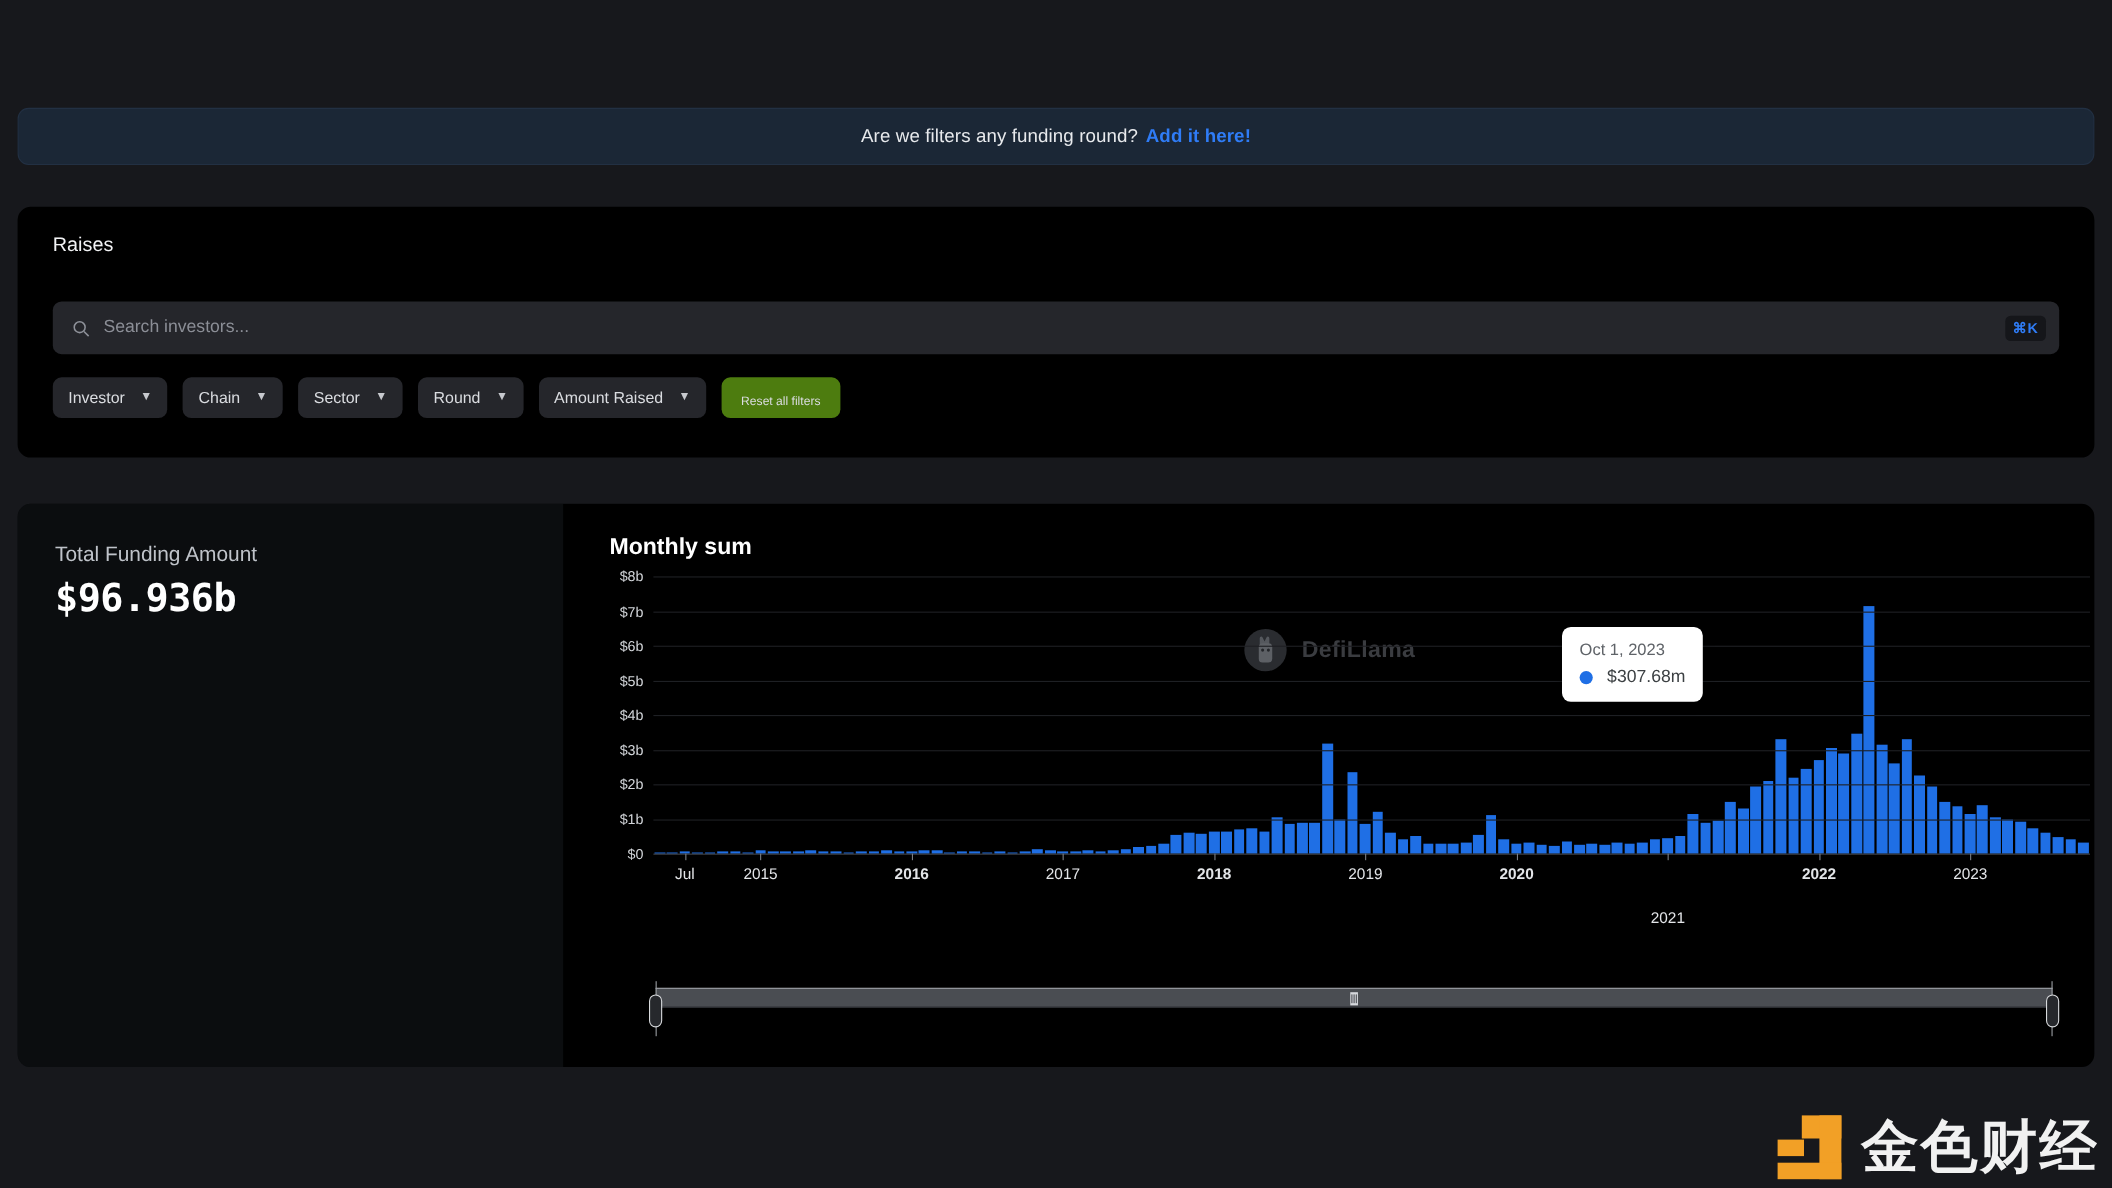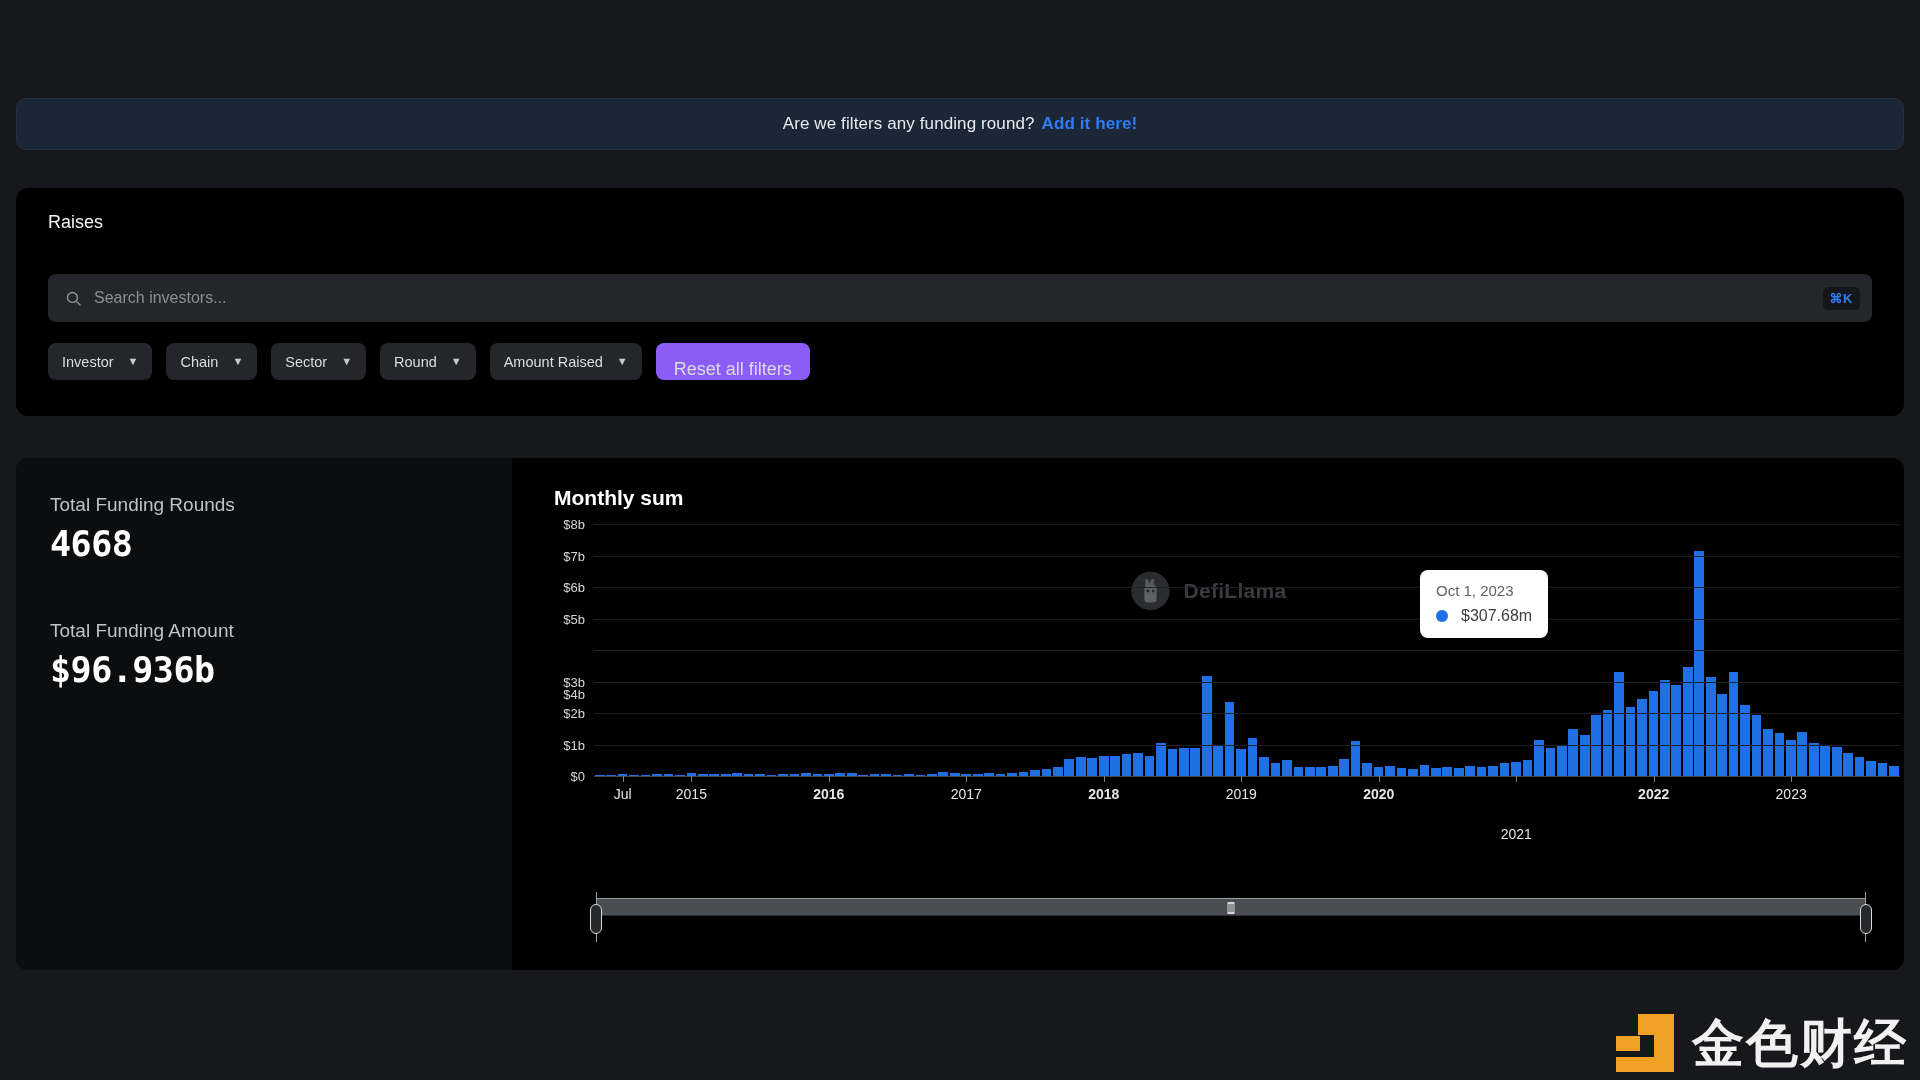--- a/index.html
+++ b/index.html
@@ -67,22 +67,22 @@
   .filters { position: absolute; left: 32px; top: 155px; display: flex; gap: 14px; }
   .filter-btn {
     height: 37px; background: #25262b; border: none; border-radius: 8px;
     color: #dadce0; font-size: 14.5px;
     font-family: "Liberation Sans", sans-serif;
     display: flex; align-items: center; gap: 14px;
     padding: 0 14px; cursor: pointer;
   }
   .filter-btn .chev { color: #c7c9ce; font-size: 11px; line-height: 1; }
   .reset-btn {
-    height: 37px; background: #8b5cf6; border: none; border-radius: 8px;
-    color: #dadce0; font-size: 18px;
+    height: 37px; background: #4d7c0f; border: none; border-radius: 8px;
+    color: #dadce0; font-size: 11px;
     font-family: "Liberation Sans", sans-serif;
     padding: 16px 18px; cursor: pointer;
   }
 
   
   .card {
     position: absolute; left: 16px; top: 458px;
     width: 1888px; height: 512px;
     background: #0b0d0f;
     border-radius: 12px;
@@ -261,24 +261,20 @@
         <span>Amount Raised</span>
         <span class="chev">▼</span>
       </button>
       <button class="reset-btn">Reset all filters</button>
     </div>
   </div>
 
   <div class="card">
 
     <div class="stats">
-      <div class="stat-block">
-        <div class="stat-label">Total Funding Rounds</div>
-        <div class="stat-value">4668</div>
-      </div>
       <div class="stat-block">
         <div class="stat-label">Total Funding Amount</div>
         <div class="stat-value">$96.936b</div>
       </div>
     </div>
 
     <div class="chart-area">
       <div class="chart-title">Monthly sum</div>
 
       <div class="watermark">
@@ -411,21 +407,21 @@
           </div>
       <div class="gridline" style="top: 0px;"></div>
           <div class="ytick" style="top: 0px;">$8b</div>
           <div class="gridline" style="top: 31.5px;"></div>
           <div class="ytick" style="top: 31.5px;">$7b</div>
           <div class="gridline" style="top: 63px;"></div>
           <div class="ytick" style="top: 63px;">$6b</div>
           <div class="gridline" style="top: 94.5px;"></div>
           <div class="ytick" style="top: 94.5px;">$5b</div>
           <div class="gridline" style="top: 126px;"></div>
-          <div class="ytick" style="top: 126px; margin-top: 44px;">$4b</div>
+          <div class="ytick" style="top: 126px;">$4b</div>
           <div class="gridline" style="top: 157.5px;"></div>
           <div class="ytick" style="top: 157.5px;">$3b</div>
           <div class="gridline" style="top: 189px;"></div>
           <div class="ytick" style="top: 189px;">$2b</div>
           <div class="gridline" style="top: 220.5px;"></div>
           <div class="ytick" style="top: 220.5px;">$1b</div>
           <div class="axisline" style="top: 252px;"></div>
           <div class="ytick" style="top: 252px;">$0</div>
           <div class="xtick-mark" style="left: 28.6404px;"></div>
           <div class="xtick-label" style="left: 28.6404px;">Jul</div>

